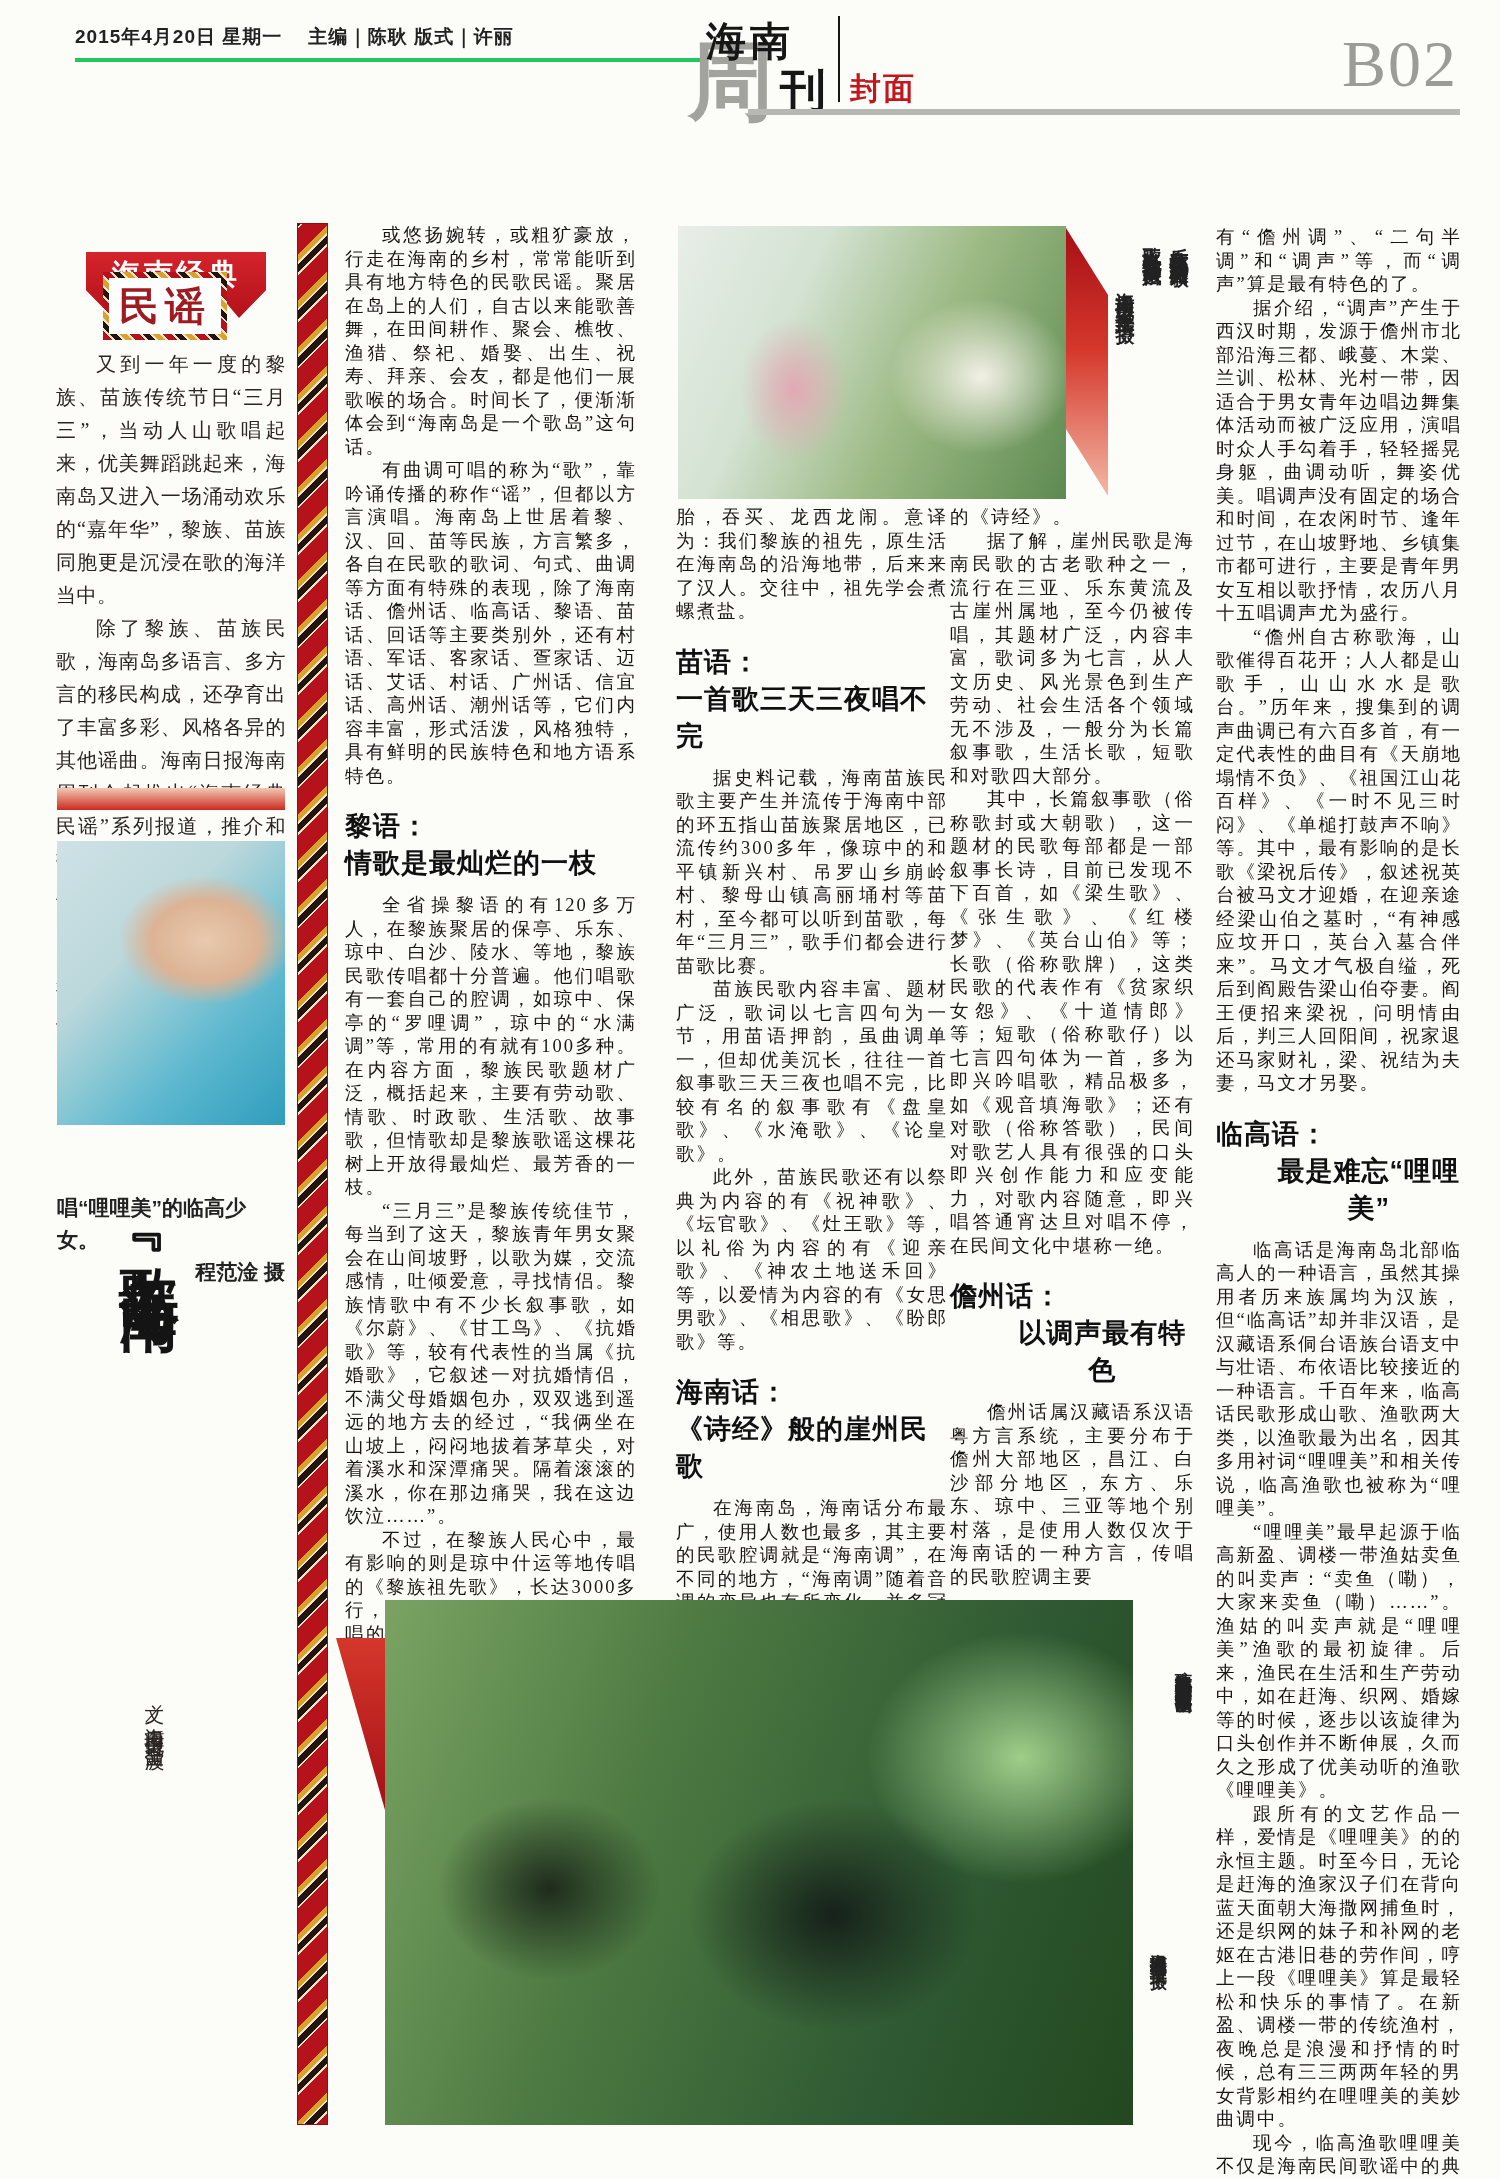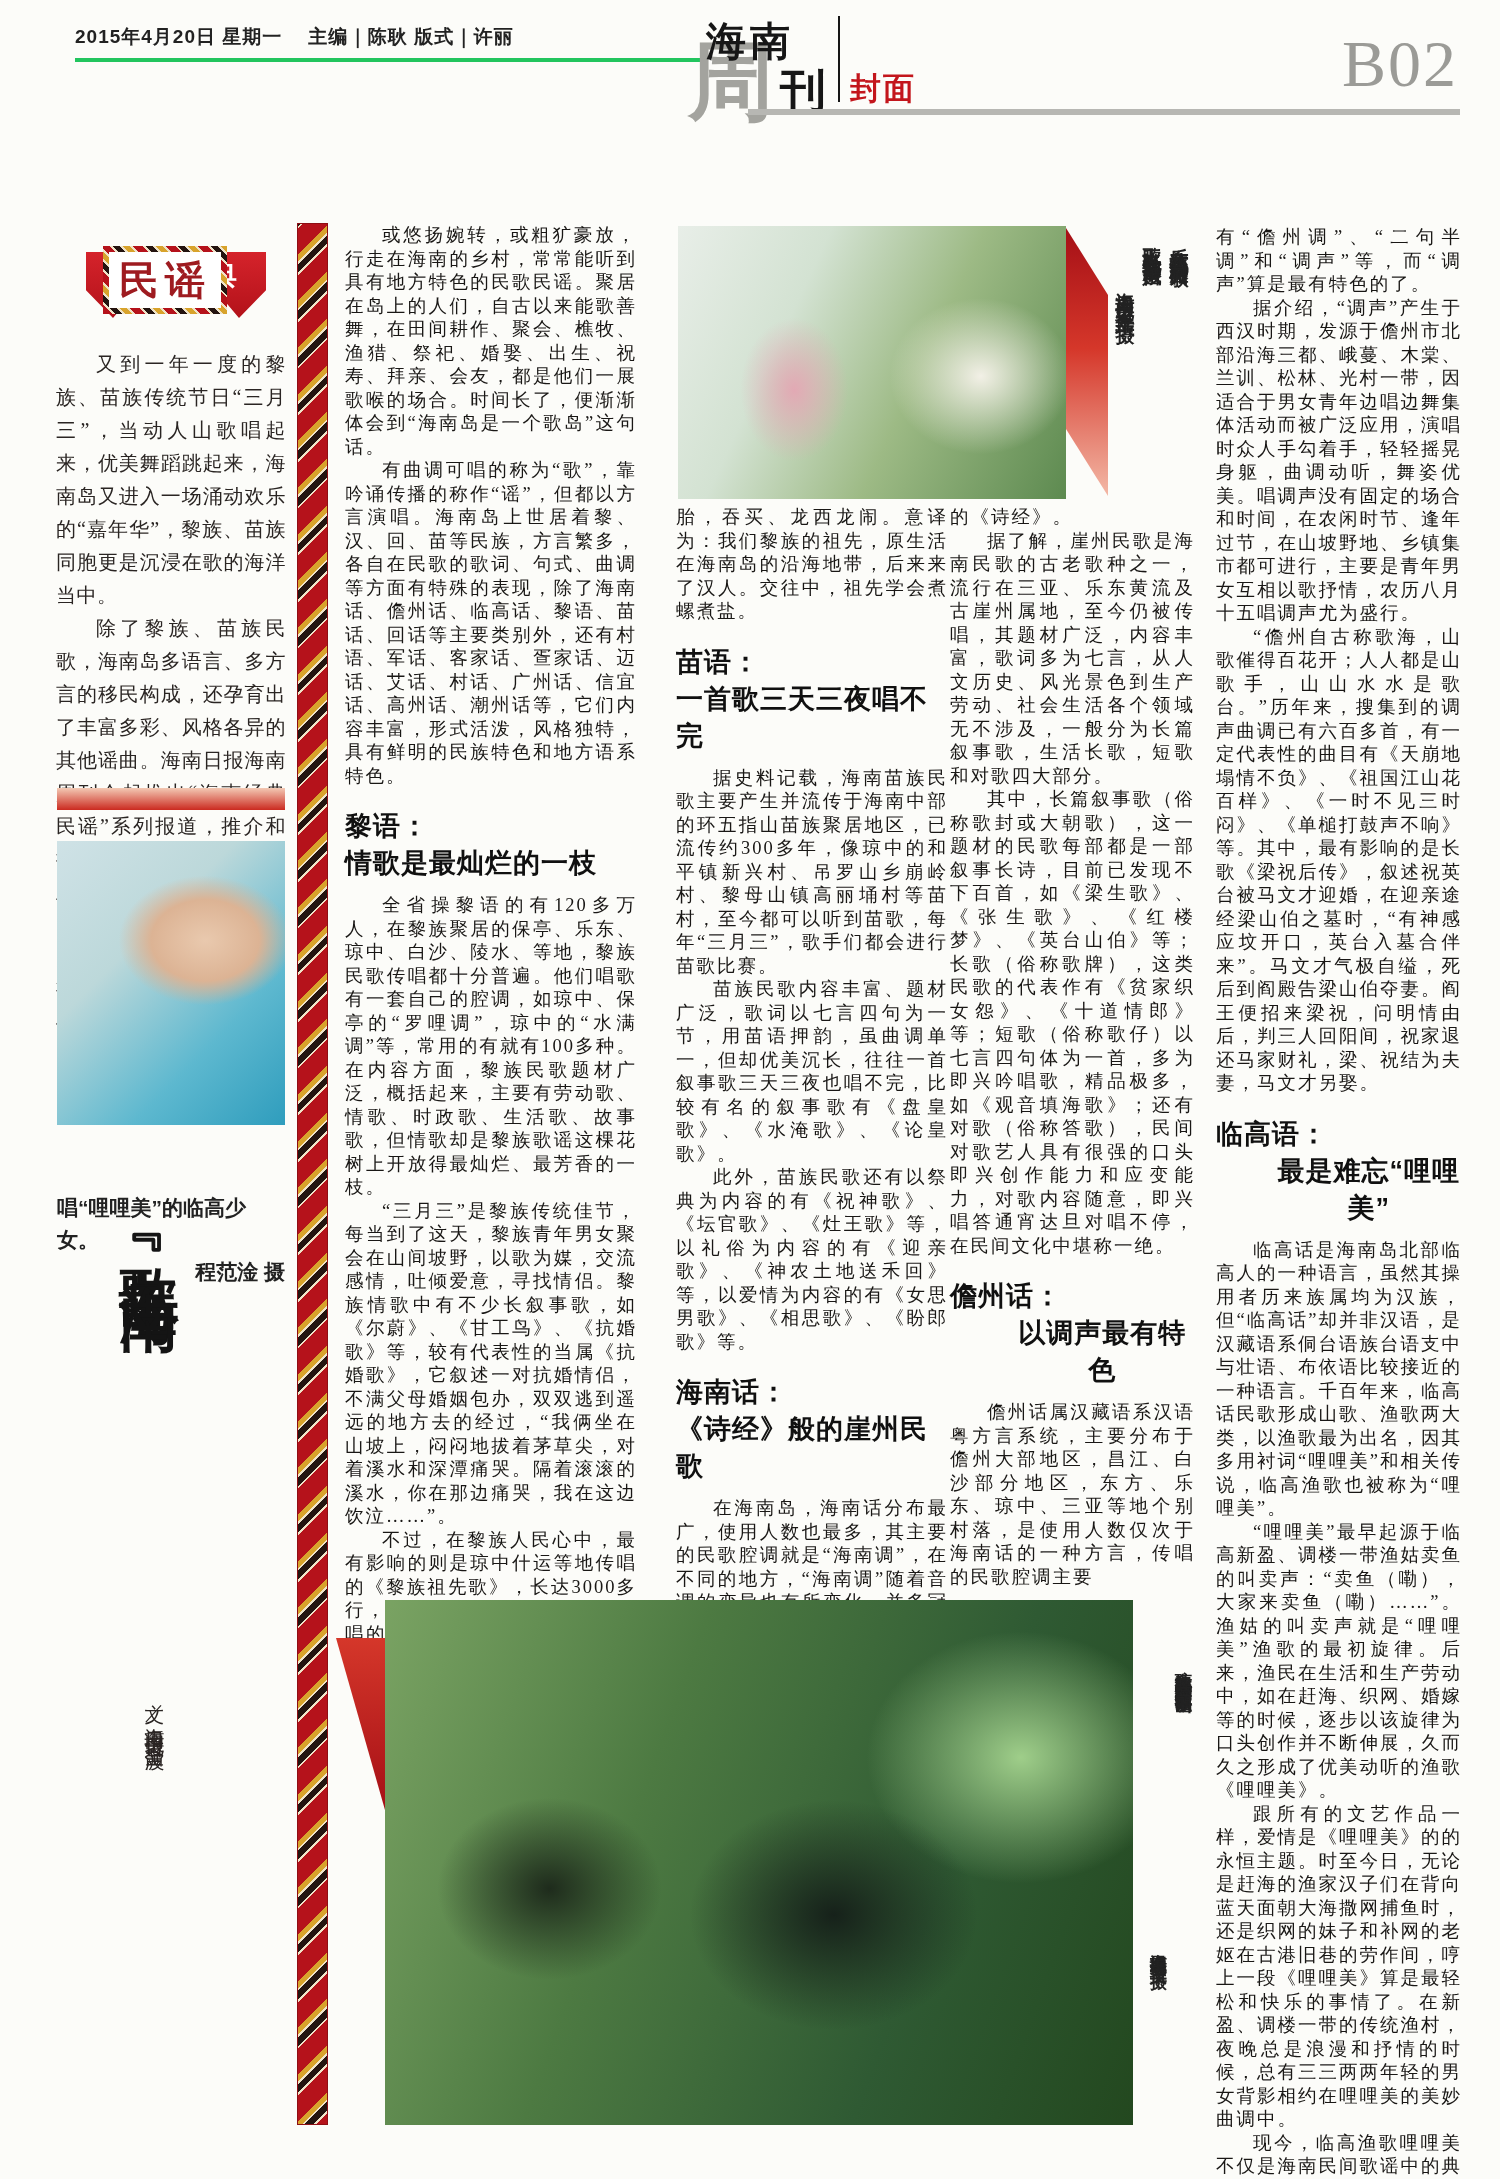--- a/index.html
+++ b/index.html
@@ -21,21 +21,21 @@
                  font-family:"Liberation Sans","DejaVu Sans",sans-serif;letter-spacing:2px;}
   .page-no{position:absolute;right:42px;top:26px;font-size:66px;color:#9b9b97;letter-spacing:2px;
            font-family:"Liberation Serif","DejaVu Serif",serif;}
 
   
   .badge{position:absolute;left:86px;top:227px;width:180px;height:66px;margin-top:25px;}
   .badge-ribbon{position:absolute;inset:0;background:linear-gradient(#d5232b,#b3121a);
     clip-path:polygon(0 0,100% 0,100% 58%,85% 100%,72% 58%,28% 58%,15% 100%,0 58%);}
   .badge-top-text{position:absolute;left:0;top:3px;width:100%;text-align:center;color:#fff;
     font-size:29px;font-weight:bold;letter-spacing:3px;}
-  .badge-box{position:absolute;left:103px;top:246px;width:112px;height:56px;padding:6px;
+  .badge-box{position:absolute;left:103px;top:272px;width:112px;height:56px;padding:6px;
     background:repeating-linear-gradient(45deg,#b5121b 0 7px,#efe3c8 7px 9px,#241410 9px 14px,#efe3c8 14px 16px,#d8a32c 16px 21px,#efe3c8 21px 23px);}
   .badge-box-inner{width:100%;height:100%;background:#fff;display:flex;align-items:center;justify-content:center;
     font-size:40px;font-weight:900;color:#9e1b20;letter-spacing:6px;}
 
   .intro{position:absolute;left:56px;top:348px;width:230px;font-size:20px;line-height:33px;
          text-align:justify;letter-spacing:0.5px;color:#2a2523;}
   .intro p{margin:0;text-indent:2em;}
   .sidebar-divider{position:absolute;left:57px;top:788px;width:228px;height:22px;
          background:linear-gradient(to bottom,#f3c9b4,#cb2a20);}
   .girl-photo{position:absolute;left:57px;top:841px;width:228px;height:284px;

